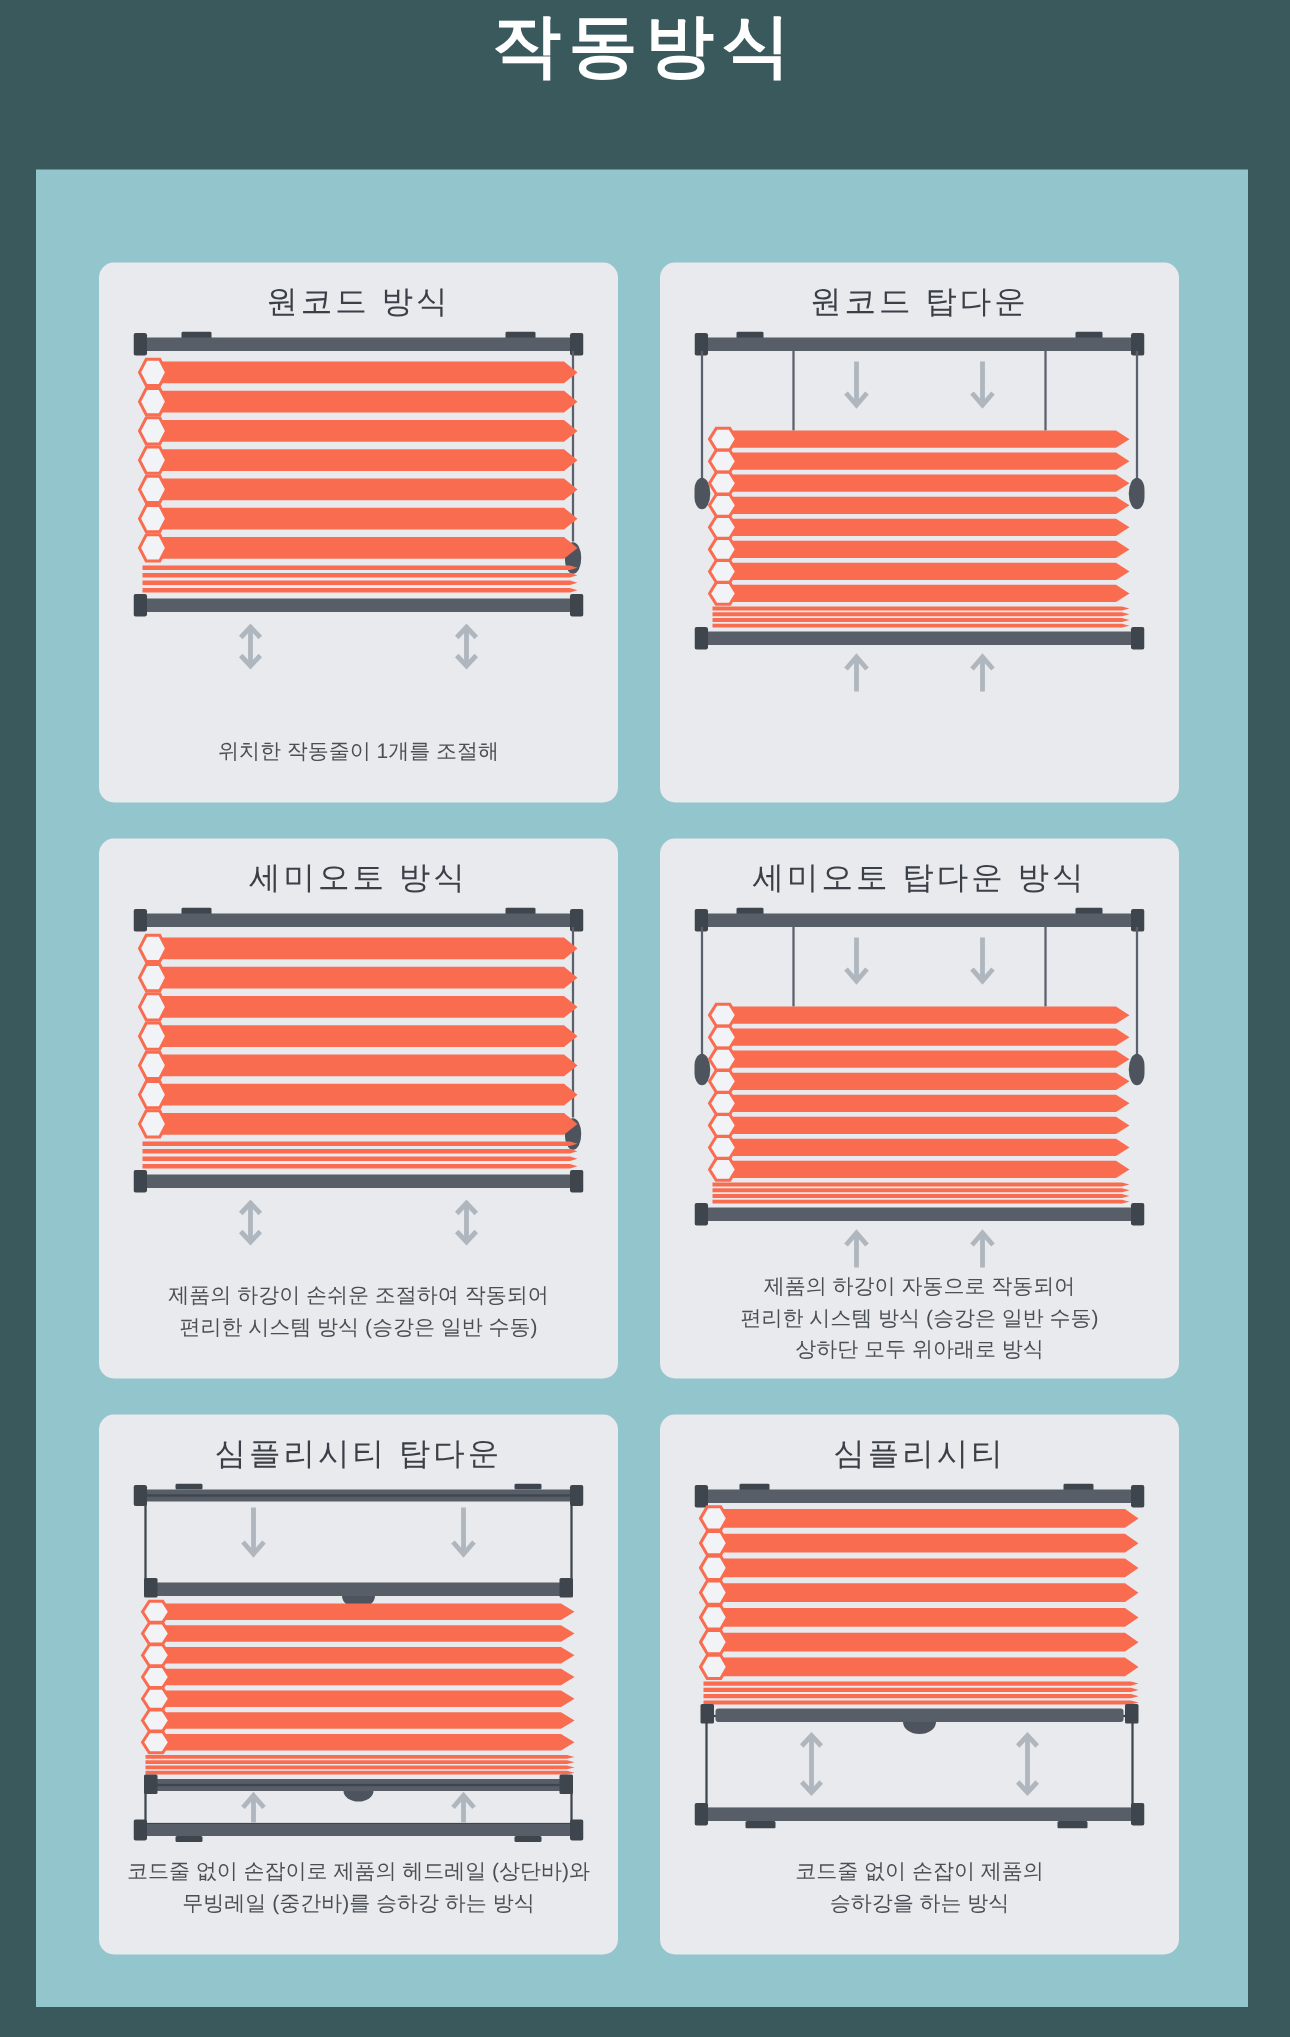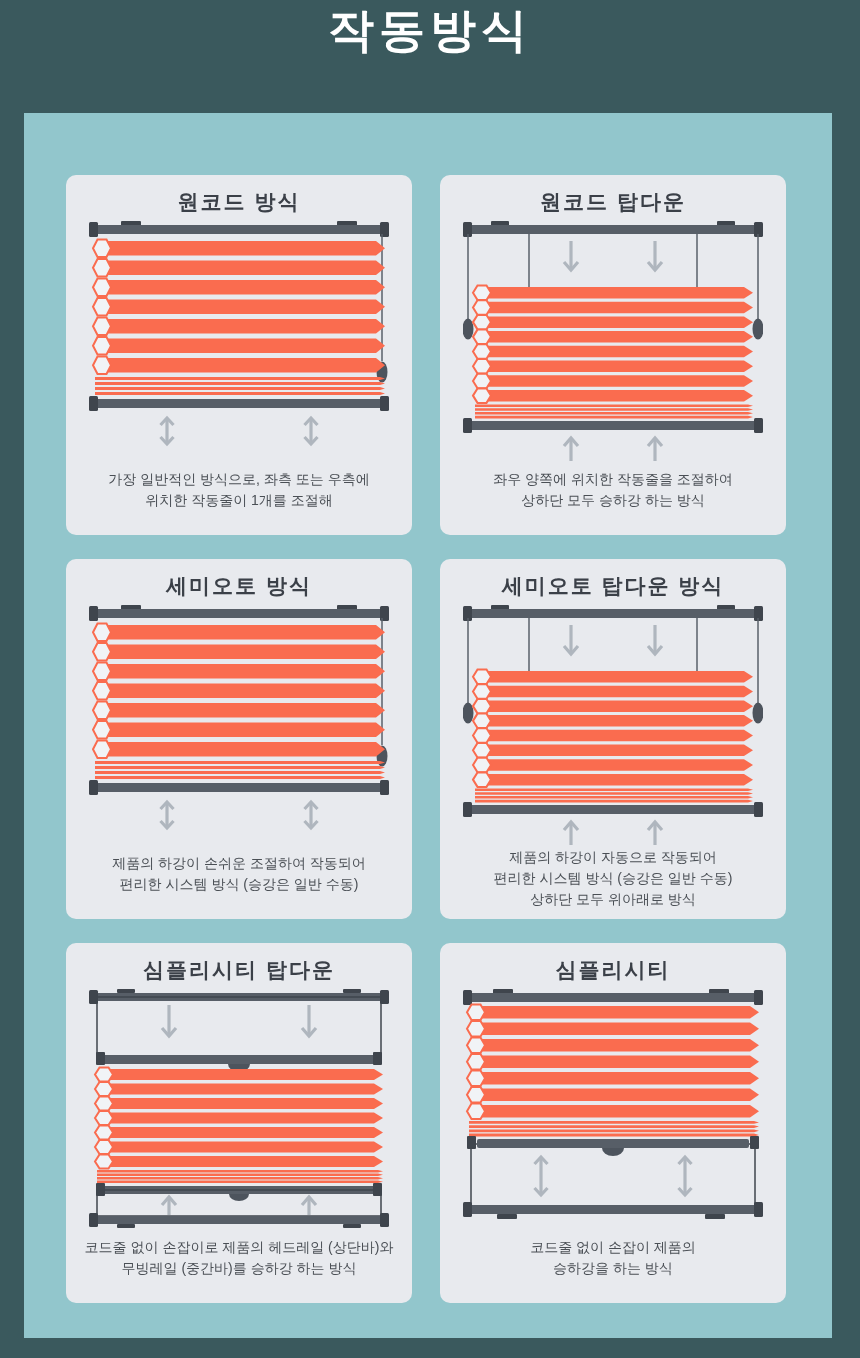--- a/index.html
+++ b/index.html
@@ -30,21 +30,21 @@
   }
   .card {
     width:346px; height:360px;
     background: var(--card, #E8EAEE);
     border-radius:10px;
     display:flex; flex-direction:column; align-items:center;
     padding-top:13px;
     overflow:hidden;
   }
   .card-title {
-    font-size:21px; font-weight:bold;
+    font-size:21px; font-weight:normal;
     color: var(--title-text, #3B4048);
     letter-spacing:2px;
     line-height:1.3;
   }
   .diagram { margin-top:6px; line-height:0; }
   .card-desc {
     margin-top:auto; margin-bottom:24px;
     font-size:14px; line-height:1.5;
     color: var(--desc-text, #4A4F55);
     text-align:center;
@@ -96,21 +96,20 @@
                 <polyline points="71.5,204 78,197 84.5,204"></polyline>
                 <polyline points="71.5,216 78,223 84.5,216"></polyline>
               </g>
               <g fill="none" stroke="#AFB6BE" stroke-width="3.2">
                 <line x1="222" y1="199" x2="222" y2="221"></line>
                 <polyline points="215.5,204 222,197 228.5,204"></polyline>
                 <polyline points="215.5,216 222,223 228.5,216"></polyline>
               </g>
             </svg></div>
     <div class="card-desc">
-            <div>가장 일반적인 방식으로, 좌측 또는 우측에</div>
             <div>위치한 작동줄이 1개를 조절해</div>
           </div>
   </section>
 
   <section class="card">
     <h2 class="card-title">원코드 탑다운</h2>
     <div class="diagram"><svg width="300" height="242" viewBox="0 0 300 242" xmlns="http://www.w3.org/2000/svg">
               <rect x="28" y="0" width="18" height="5" rx="1" fill="#3F454D"></rect>
               <rect x="254" y="0" width="18" height="5" rx="1" fill="#3F454D"></rect>
               <rect x="6" y="4" width="288" height="9" rx="2" fill="#575E67"></rect>
@@ -155,24 +154,20 @@
               <rect x="291" y="197" width="9" height="15" rx="1.5" fill="#3F454D"></rect>
               <g fill="none" stroke="#AFB6BE" stroke-width="3.2">
                 <line x1="108" y1="218" x2="108" y2="240"></line>
                 <polyline points="101,225 108,217 115,225"></polyline>
               </g>
               <g fill="none" stroke="#AFB6BE" stroke-width="3.2">
                 <line x1="192" y1="218" x2="192" y2="240"></line>
                 <polyline points="185,225 192,217 199,225"></polyline>
               </g>
             </svg></div>
-    <div class="card-desc">
-            <div>좌우 양쪽에 위치한 작동줄을 조절하여</div>
-            <div>상하단 모두 승하강 하는 방식</div>
-          </div>
   </section>
 
   <section class="card">
     <h2 class="card-title">세미오토 방식</h2>
     <div class="diagram"><svg width="300" height="226" viewBox="0 0 300 226" xmlns="http://www.w3.org/2000/svg">
               <rect x="32" y="0" width="20" height="5" rx="1" fill="#3F454D"></rect>
               <rect x="248" y="0" width="20" height="5" rx="1" fill="#3F454D"></rect>
               <rect x="6" y="4" width="288" height="9" rx="2" fill="#575E67"></rect>
               <rect x="0" y="1" width="9" height="15" rx="1.5" fill="#3F454D"></rect>
               <rect x="291" y="1" width="9" height="15" rx="1.5" fill="#3F454D"></rect>

